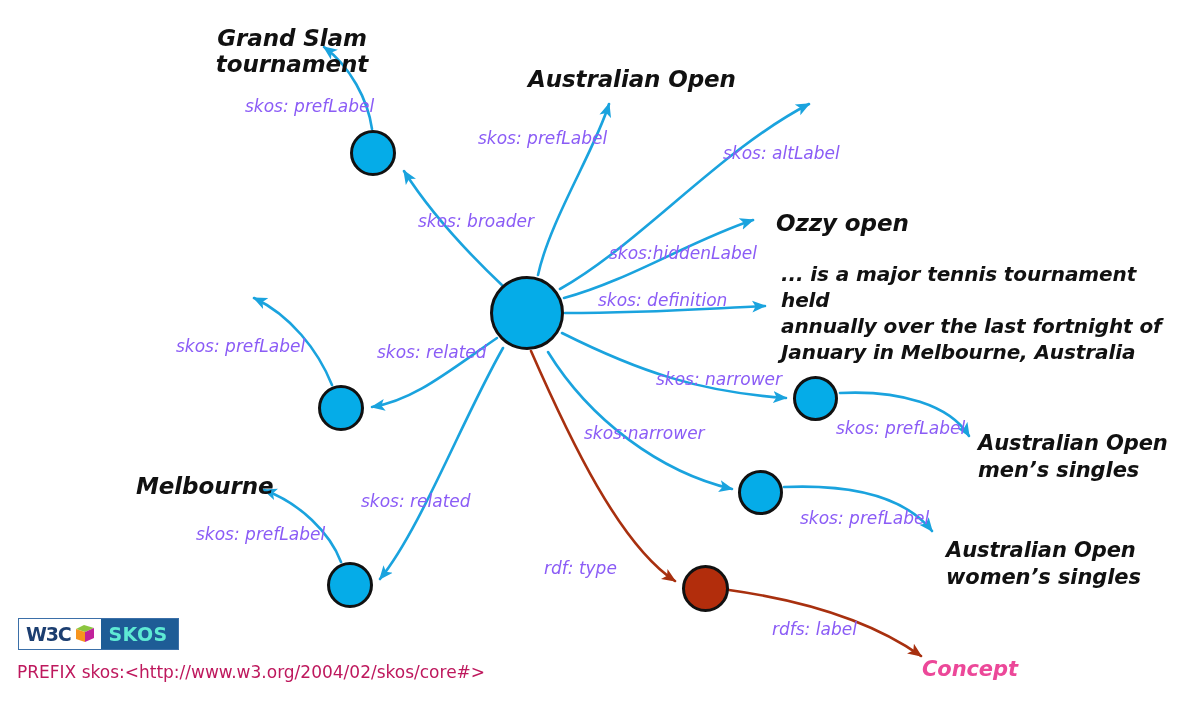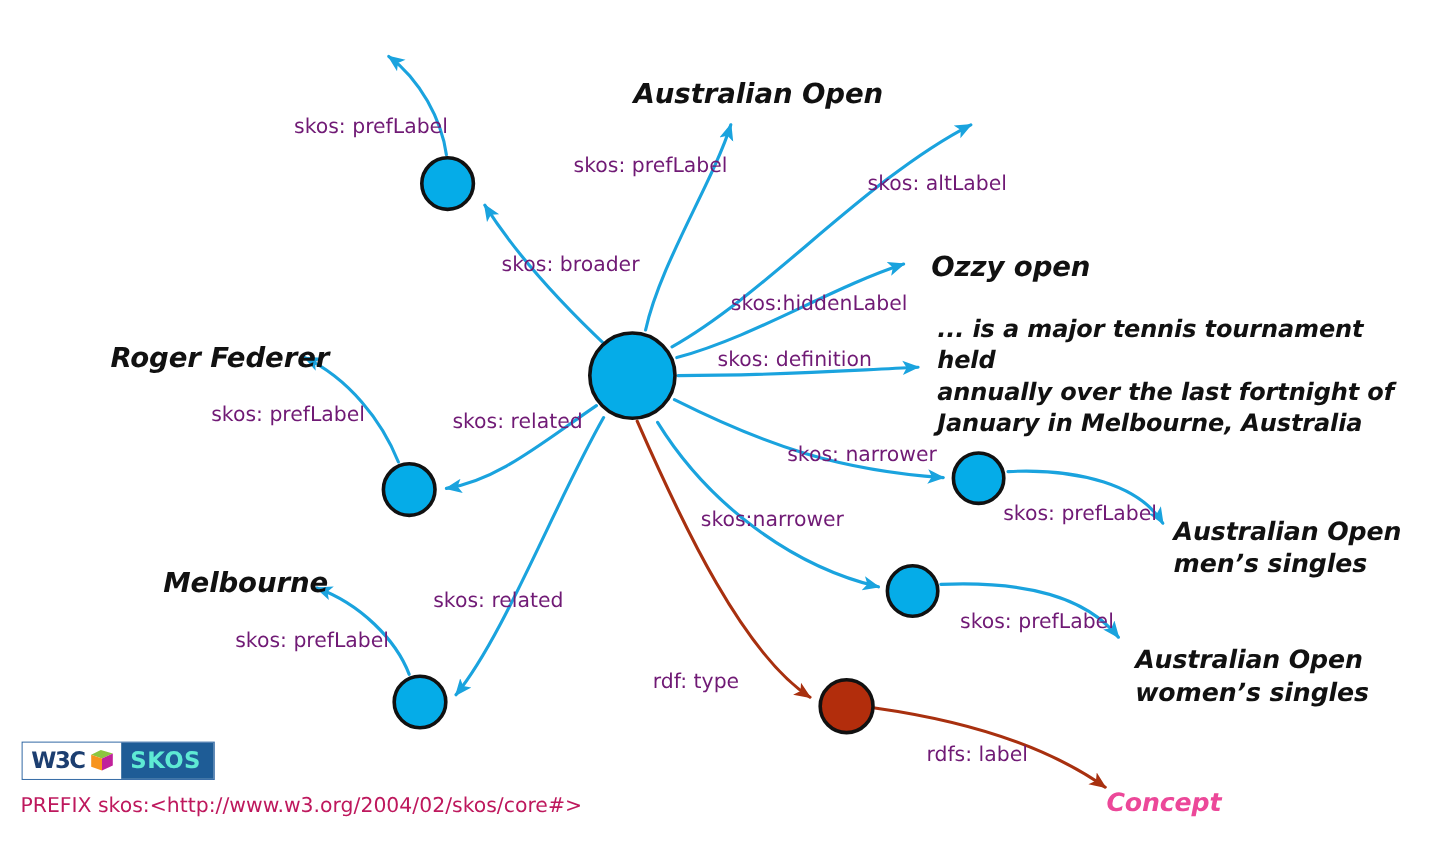--- a/index.html
+++ b/index.html
@@ -40,23 +40,24 @@
     color: #111111;
     line-height: 1.15;
     white-space: pre-line;
     letter-spacing: -0.1px;
   }
   .entity.concept { color: #ec4899; }
 
   .predicate {
     position: absolute;
     font-family: "DejaVu Sans", "Liberation Sans", sans-serif;
-    color: #701a75;
+    color: #8b5cf6;
     font-weight: normal;
     white-space: nowrap;
+    font-style: italic;
   }
 
   
   #logo {
     position: absolute;
     display: flex;
     align-items: stretch;
     border: 1px solid #3B6FA8;
     height: 32px;
     box-sizing: border-box;
@@ -159,31 +160,32 @@
   <div class="node blue" style="left:318px; top:385px; width:46px; height:46px;"></div>
 
   <div class="node blue" style="left:327px; top:562px; width:46px; height:46px;"></div>
 
   <div class="node blue" style="left:793px; top:376px; width:45px; height:45px;"></div>
 
   <div class="node blue" style="left:738px; top:470px; width:45px; height:45px;"></div>
 
   <div class="node red" style="left:682px; top:565px; width:47px; height:47px;"></div>
 
+  <div class="entity" style="left:192px; top:25px; width:200px; font-size:23px; text-align:center;">Grand Slam
+tournament</div>
 
   <div class="entity" style="left:528px; top:66px; font-size:23px;">Australian Open</div>
 
 
   <div class="entity" style="left:776px; top:210px; font-size:23px;">Ozzy open</div>
 
   <div class="entity" style="left:781px; top:261px; width:400px; font-size:20px; line-height:1.3;">... is a major tennis tournament held
 annually over the last fortnight of
 January in Melbourne, Australia</div>
 
-  <div class="entity" style="left:92px; top:286px; font-size:23px;">Roger Federer</div>
 
   <div class="entity" style="left:136px; top:473px; font-size:23px;">Melbourne</div>
 
   <div class="entity" style="left:978px; top:430px; width:220px; font-size:21px; line-height:1.3;">Australian Open
 men’s singles</div>
 
   <div class="entity" style="left:946px; top:537px; width:230px; font-size:21px; line-height:1.3;">Australian Open
 women’s singles</div>
 
   <div class="entity concept" style="left:922px; top:657px; font-size:21px;">Concept</div>

